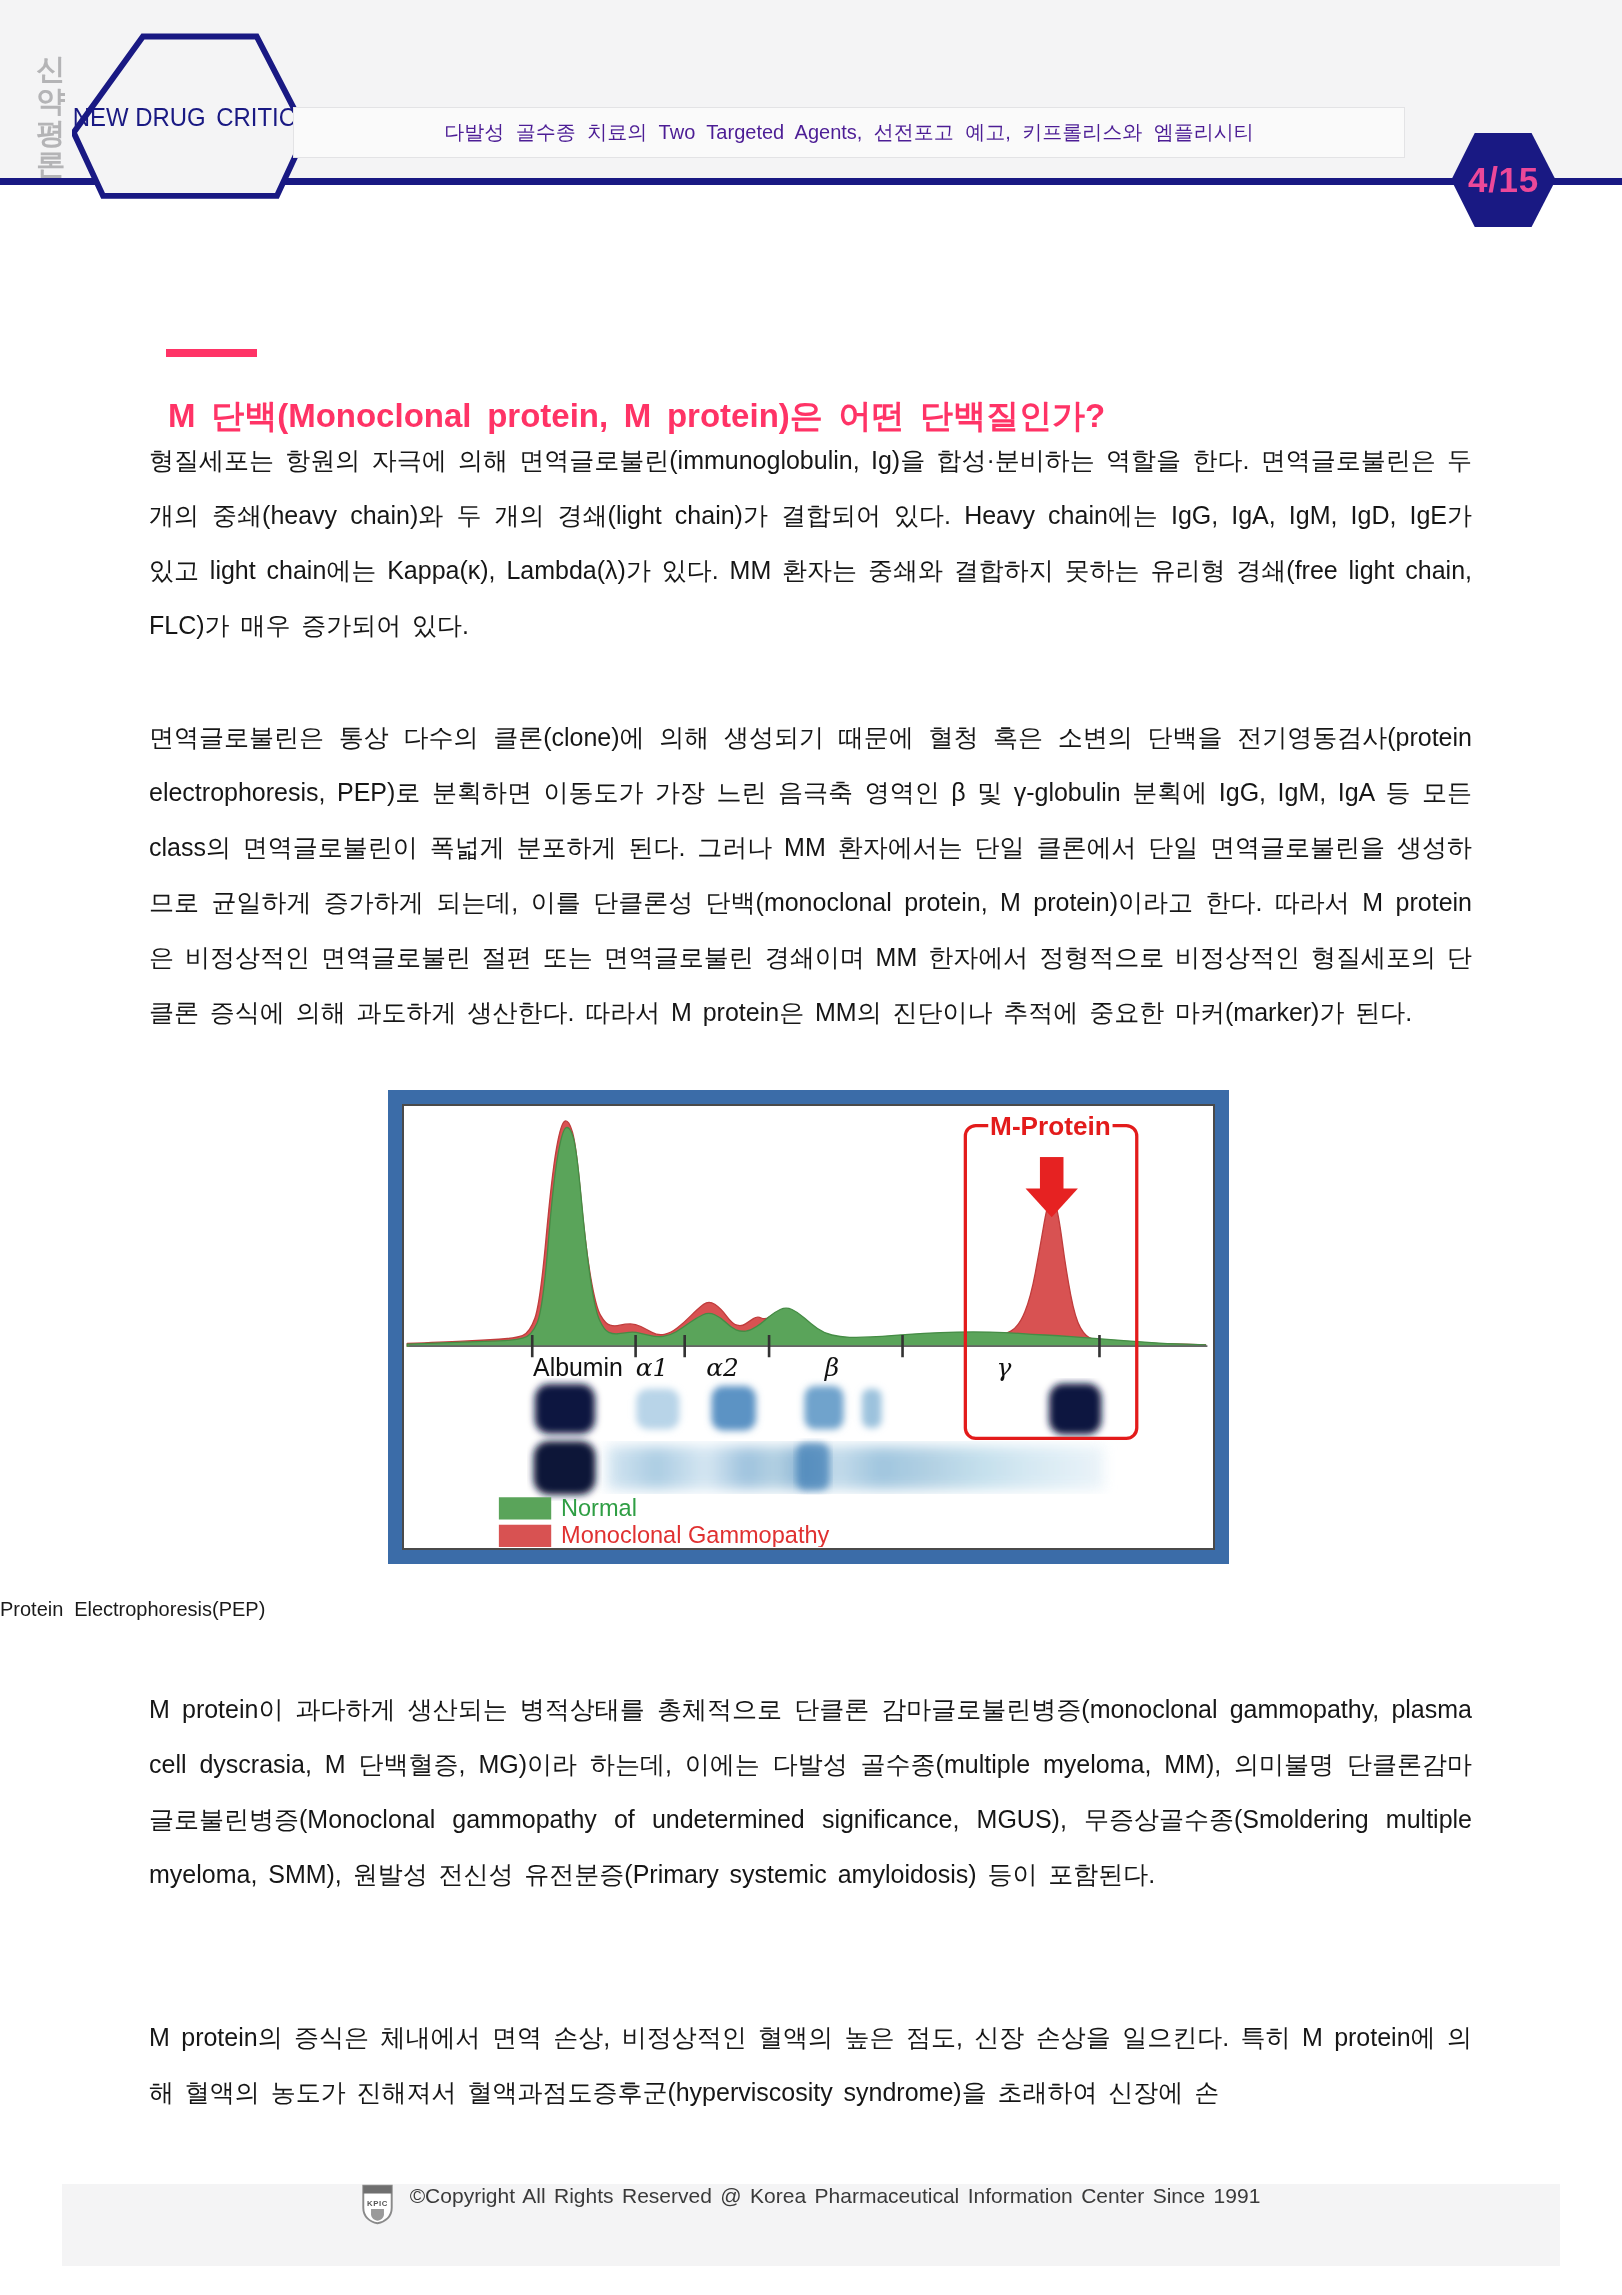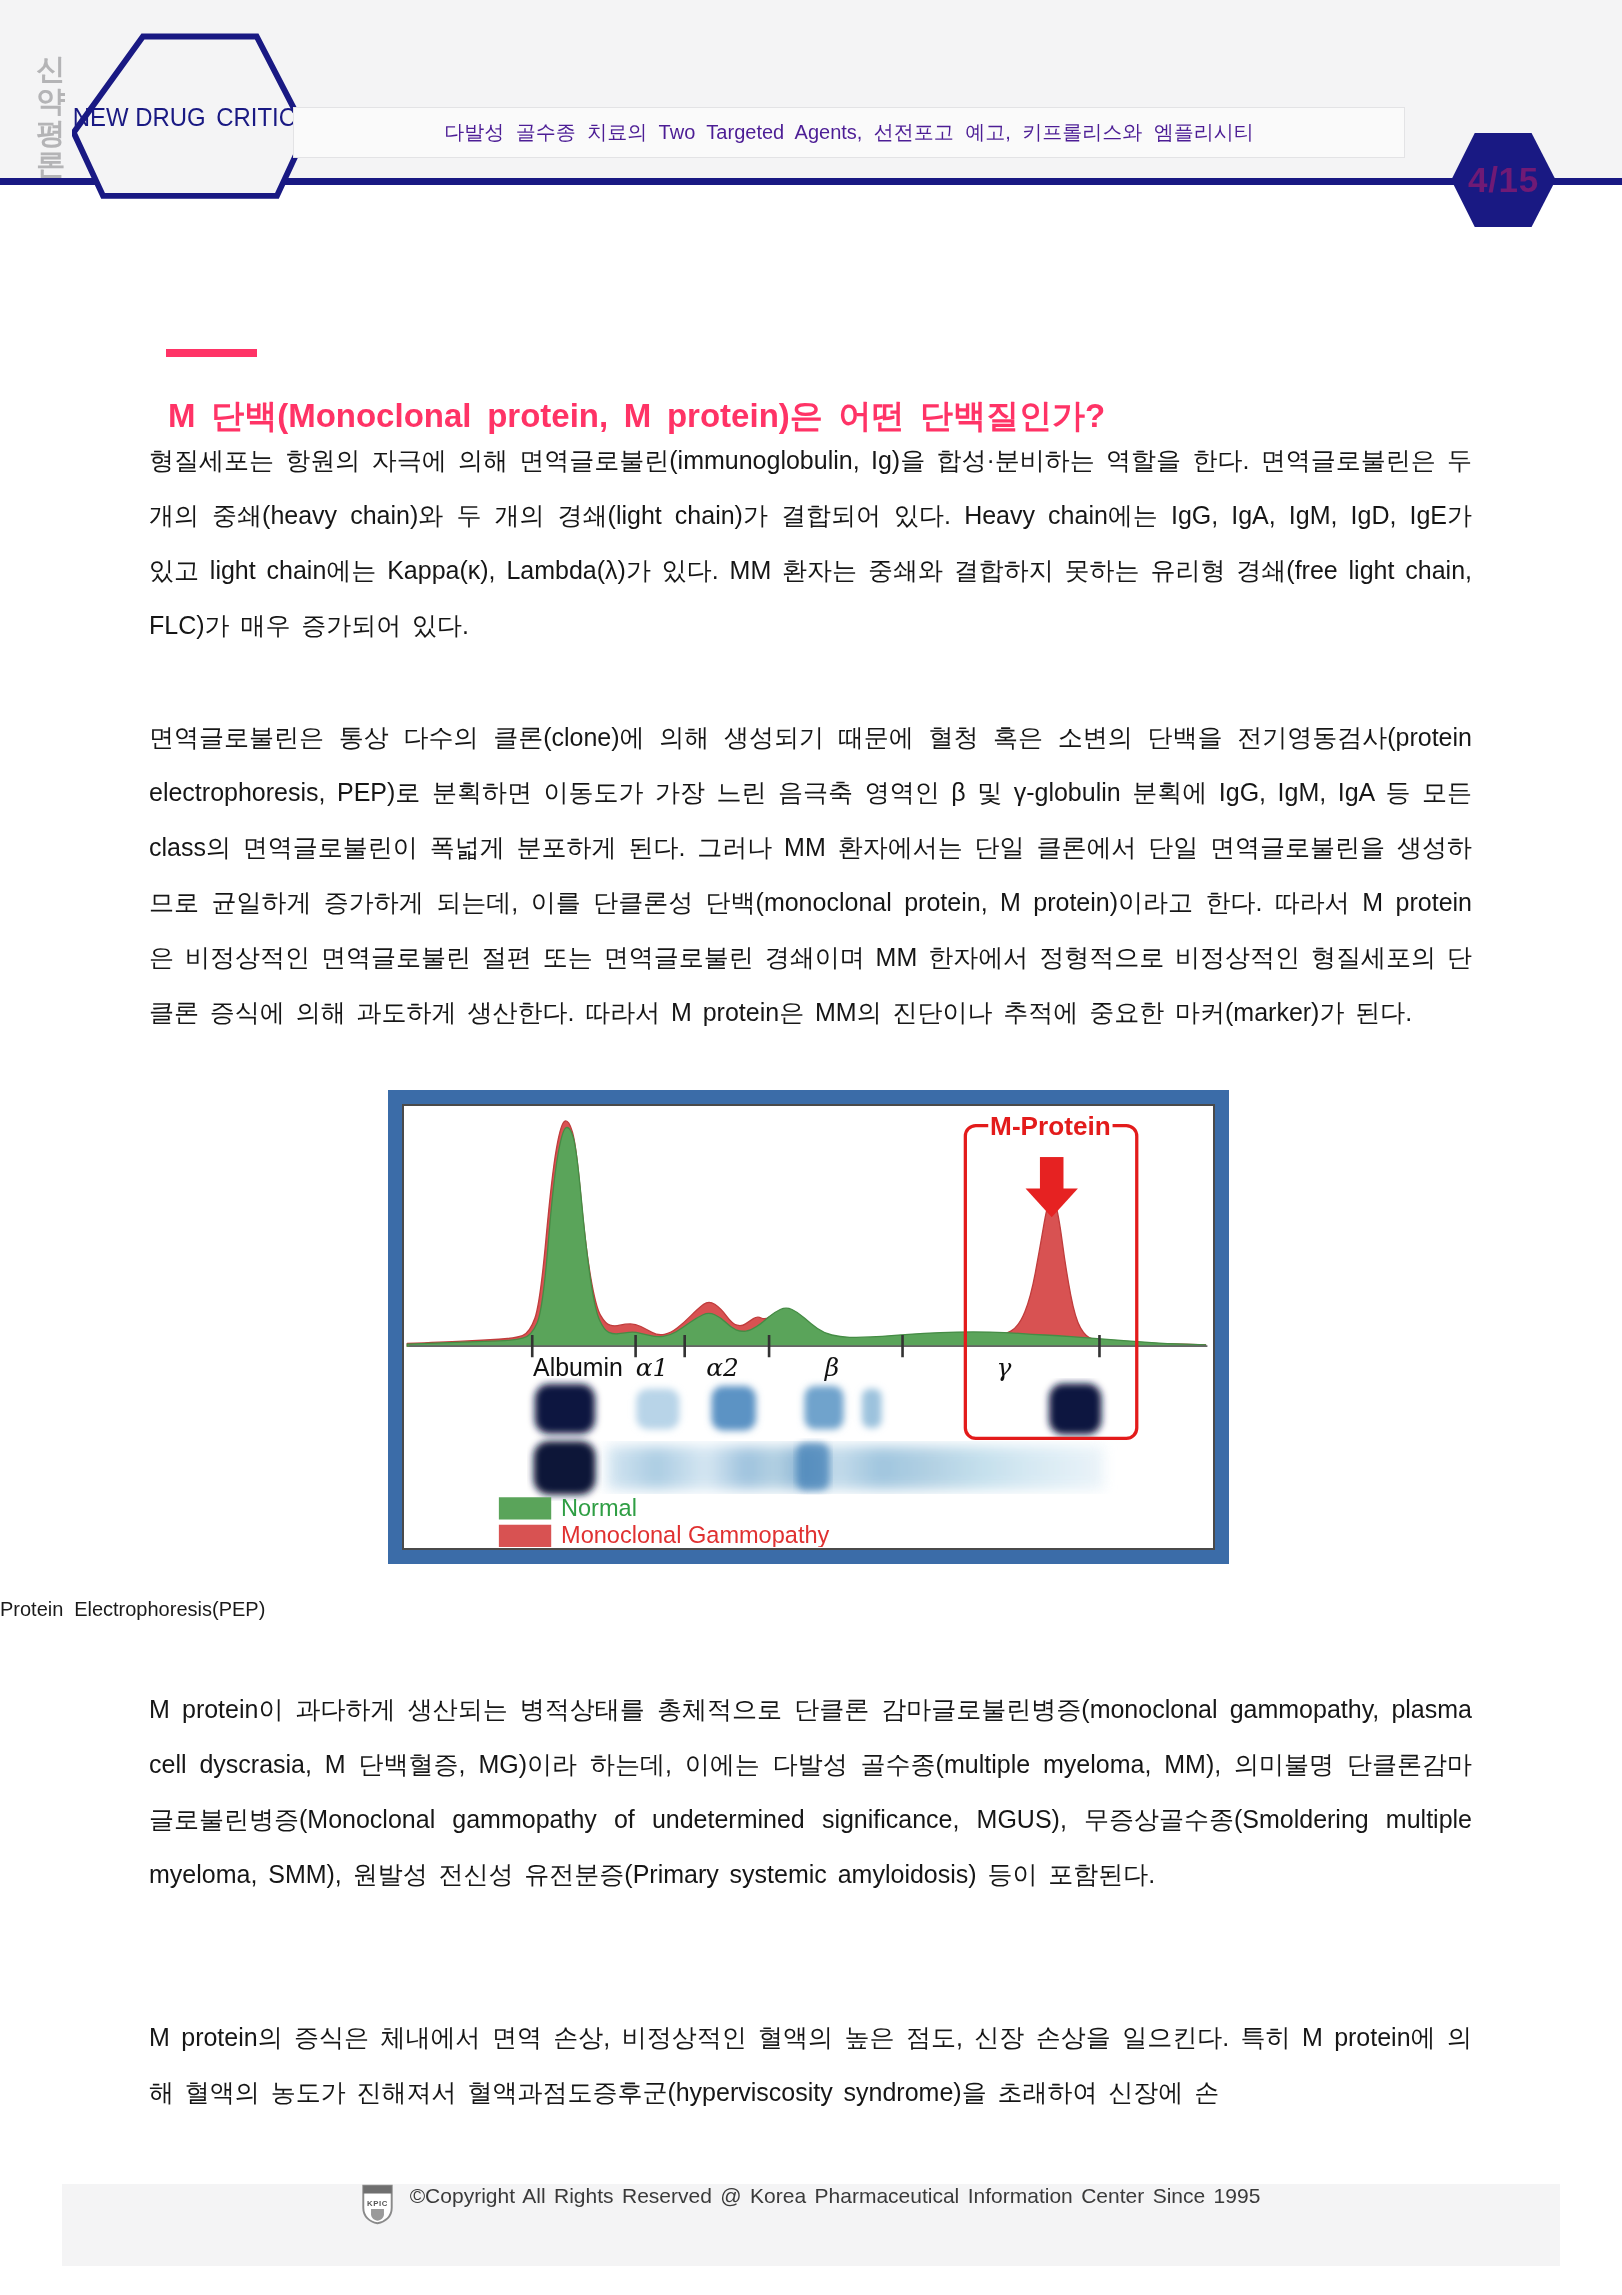--- a/index.html
+++ b/index.html
@@ -14,21 +14,21 @@
   #logo-text{position:absolute;left:72px;top:26px;width:236px;height:183px;
              display:flex;flex-direction:row;align-items:center;justify-content:center;line-height:1.1;}
   .logo-kr{font-size:29px;letter-spacing:1.3px;color:#b4b4b6;font-weight:bold;}
   .logo-en{font-size:26px;color:#191983;letter-spacing:0;transform:scaleX(.92);white-space:nowrap;}
   #title-box{position:absolute;left:293px;top:107px;width:1112px;height:51px;
              background:#fafafa;border:0.7px solid #e3e3e5;display:flex;align-items:center;justify-content:center;}
   #title-box span{font-size:20px;color:#4c1d95;word-spacing:5.9px;white-space:nowrap;}
   #page-hex{position:absolute;left:1451px;top:133px;}
   #page-hex-label{position:absolute;left:1451px;top:133px;width:105px;height:94px;
                   display:flex;align-items:center;justify-content:center;
-                  color:#701a75;font-size:35px;font-weight:bold;letter-spacing:0.7px;}
+                  color:#ec4899;font-size:35px;font-weight:bold;letter-spacing:0.7px;}
 
   
   #heading-dash{position:absolute;left:166px;top:349px;width:91px;height:7.9px;background:#ff3366;}
   #section-heading{position:absolute;left:168px;top:364px;width:1283px;
                    font-size:33px;font-weight:600;color:#ff3366;word-spacing:6.5px;margin-top:30px;}
 
   
   .para{position:absolute;left:149px;width:1323px;font-size:25px;line-height:55px;
         color:#161616;text-align:justify;word-spacing:3.9px;}
   #para1{top:433px;}
@@ -160,17 +160,17 @@
   <div id="para3" class="para">M protein이 과다하게 생산되는 병적상태를 총체적으로 단클론 감마글로불린병증(monoclonal gammopathy, plasma cell dyscrasia, M 단백혈증, MG)이라 하는데, 이에는 다발성 골수종(multiple myeloma, MM), 의미불명 단클론감마글로불린병증(Monoclonal gammopathy of undetermined significance, MGUS), 무증상골수종(Smoldering multiple myeloma, SMM), 원발성 전신성 유전분증(Primary systemic amyloidosis) 등이 포함된다.</div>
   <div id="para4" class="para">M protein의 증식은 체내에서 면역 손상, 비정상적인 혈액의 높은 점도, 신장 손상을 일으킨다. 특히 M protein에 의해 혈액의 농도가 진해져서 혈액과점도증후군(hyperviscosity syndrome)을 초래하여 신장에 손</div>
 
   <div id="footer-band">
     <svg width="31" height="41" viewBox="0 0 48 62">
       <path d="M2 2 h44 v34 c0 14 -10 22 -22 24 C12 58 2 50 2 36 Z" fill="#ffffff" stroke="#8a8a8a" stroke-width="3"></path>
       <rect x="2" y="2" width="44" height="12" fill="#6f6f6f"></rect>
       <path d="M14 38 h20 v8 c0 6 -5 9 -10 10 c-5 -1 -10 -4 -10 -10 Z" fill="#9a9a9a"></path>
       <text x="24" y="33" font-size="12" fill="#555" text-anchor="middle" font-weight="bold" letter-spacing="1">KPIC</text>
     </svg>
-    <span id="footer-text">©Copyright All Rights Reserved @ Korea Pharmaceutical Information Center Since 1995</span>
+    <span id="footer-text">©Copyright All Rights Reserved @ Korea Pharmaceutical Information Center Since 1991</span>
   </div>
 
 </div>
 
 
 </body></html>

